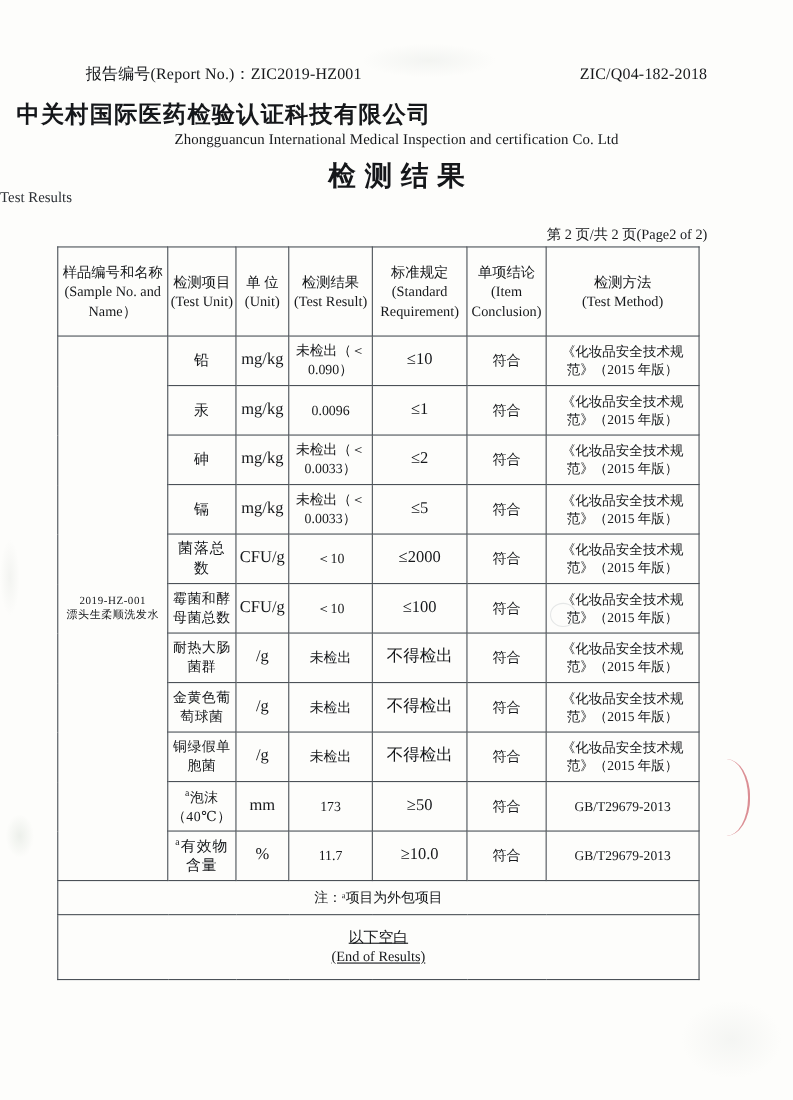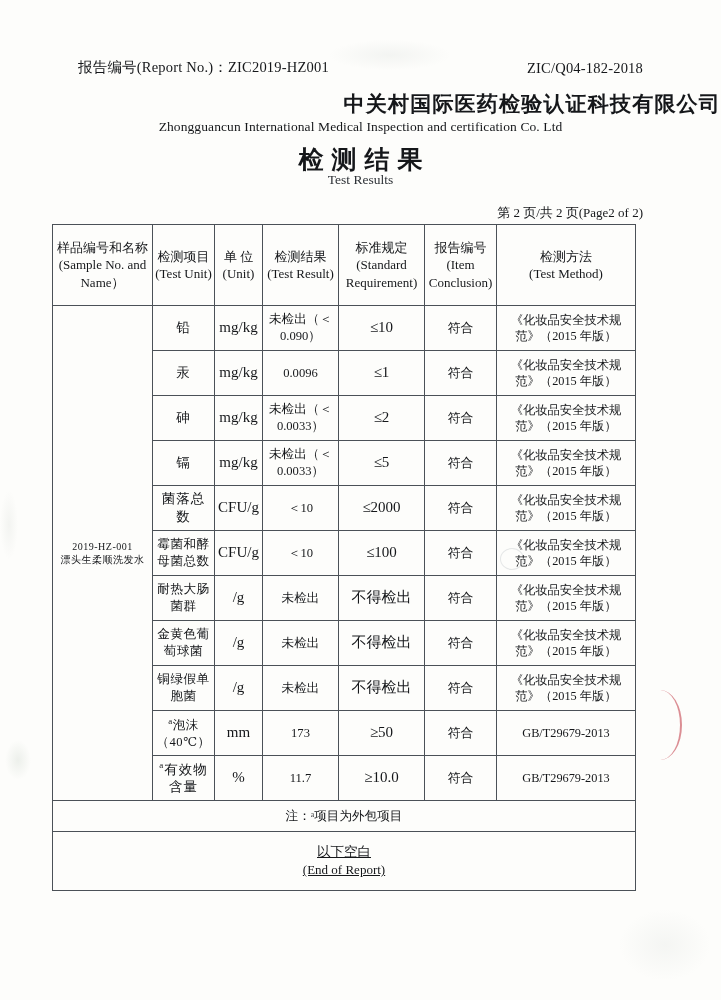--- a/index.html
+++ b/index.html
@@ -73,24 +73,25 @@
     display: flex;
     justify-content: space-between;
     align-items: flex-end;
     font-size: 14.5px;
     letter-spacing: 0.2px;
   }
   .company-cn {
     position: absolute;
     top: 90px;
     left: 0; right: 0;
-    text-align: right;
+    text-align: left;
     font-size: 21px;
     font-weight: 700;
     letter-spacing: 1.2px;
+    padding-left: 15px;
   }
   .company-en {
     position: absolute;
     top: 119px;
     left: 0; right: 0;
     text-align: center;
     font-size: 13.5px;
     letter-spacing: 0.1px;
   }
   .doc-title-cn {
@@ -100,21 +101,21 @@
     text-align: center;
     font-size: 25px;
     font-weight: 700;
     letter-spacing: 8px;
     text-indent: 8px;
   }
   .doc-title-en {
     position: absolute;
     top: 172px;
     left: 0; right: 0;
-    text-align: center;
+    text-align: left;
     font-size: 13.5px;
     color: #2d3136;
   }
   .page-of {
     position: absolute;
     top: 204px;
     right: 78px;
     font-size: 13px;
   }
 
@@ -218,21 +219,21 @@
         </td>
         <td>
           <span class="th-cn">检测结果</span>
           <span class="th-en">(Test Result)</span>
         </td>
         <td>
           <span class="th-cn">标准规定</span>
           <span class="th-en">(Standard Requirement)</span>
         </td>
         <td>
-          <span class="th-cn">报告编号</span>
+          <span class="th-cn">单项结论</span>
           <span class="th-en">(Item Conclusion)</span>
         </td>
         <td>
           <span class="th-cn">检测方法</span>
           <span class="th-en">(Test Method)</span>
         </td>
       </tr>
     </thead>
     <tbody id="tbody">
         <tr class="data-row">
@@ -321,18 +322,18 @@
           <td class="unit-cell">%</td>
           <td class="result-cell">11.7</td>
           <td class="std-cell">≥10.0</td>
           <td class="concl-cell">符合</td>
           <td class="method-cell">GB/T29679-2013</td>
         </tr>
         <tr class="note-row">
           <td colspan="7">注：ᵃ项目为外包项目</td>
         </tr>
         <tr class="end-row">
-          <td colspan="7">以下空白<br><span class="end-line2">(End of Report)</span></td>
+          <td colspan="7">以下空白<br><span class="end-line2">(End of Results)</span></td>
         </tr>
       </tbody>
   </table>
 
 </div>
 
 </body></html>

